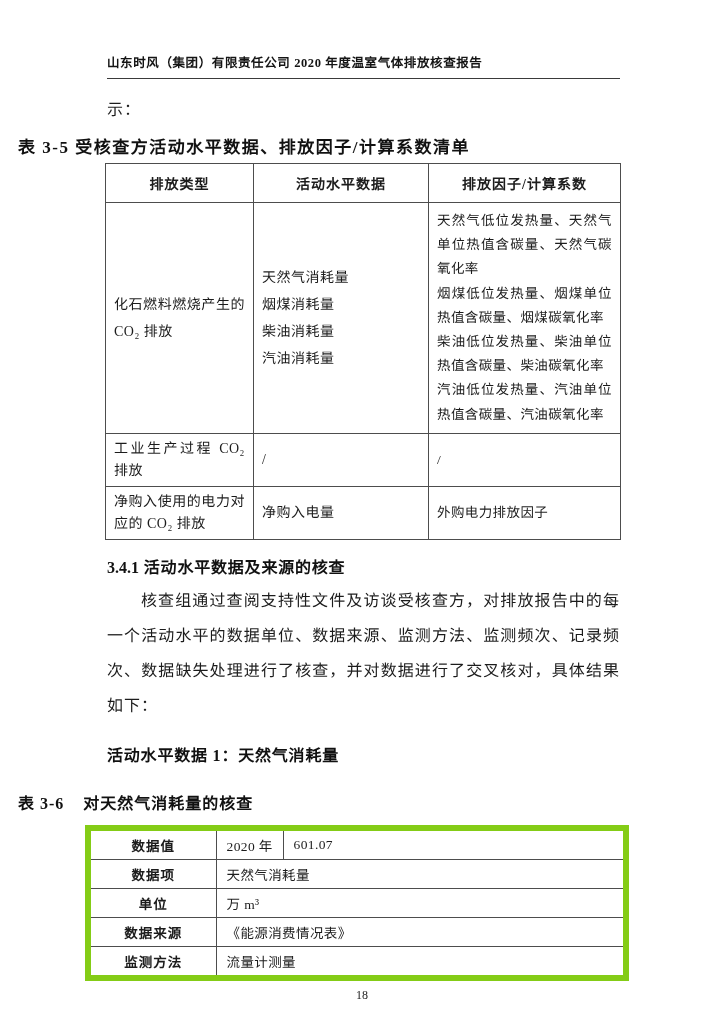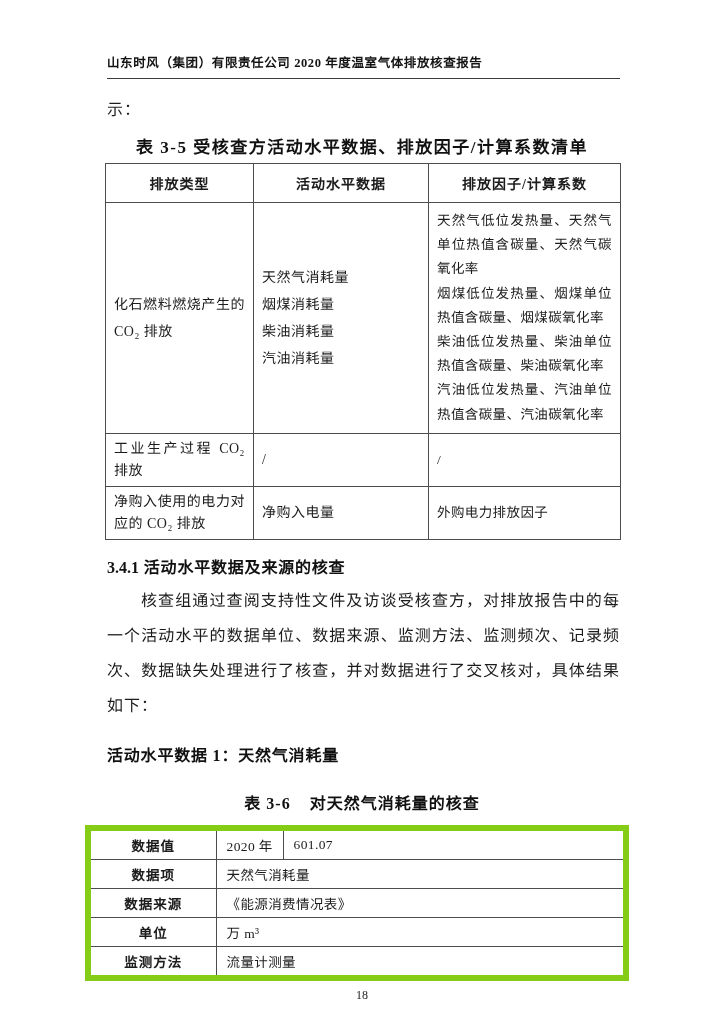--- a/index.html
+++ b/index.html
@@ -28,23 +28,24 @@
     color: #141414;
   }
   
   .lead {
     margin: 17px 0 0 107px;
     font-size: 16px;
     letter-spacing: 1px;
   }
   
   .caption {
-    text-align: center;
+    text-align: left;
     font-weight: bold;
     color: #111;
+    margin-left: 18px;
   }
   .caption35 {
     margin-top: 13px;
     font-size: 17px;
     letter-spacing: 1.5px;
   }
   .caption36 {
     margin-top: 24px;
     font-size: 16px;
     letter-spacing: 1px;
@@ -224,28 +225,28 @@
       <tr>
         <th>数据值</th>
         <td>2020 年</td>
         <td>601.07</td>
       </tr>
       <tr>
         <th>数据项</th>
         <td colspan="2">天然气消耗量</td>
       </tr>
       <tr>
+        <th>单位</th>
+        <td colspan="2">万 m³</td>
+      </tr>
+      <tr>
         <th>数据来源</th>
         <td colspan="2">《能源消费情况表》</td>
       </tr>
       <tr>
-        <th>单位</th>
-        <td colspan="2">万 m³</td>
-      </tr>
-      <tr>
         <th>监测方法</th>
         <td colspan="2">流量计测量</td>
       </tr>
     </tbody>
   </table>
 
   <div class="page-num">18</div>
 
 </div>
 

